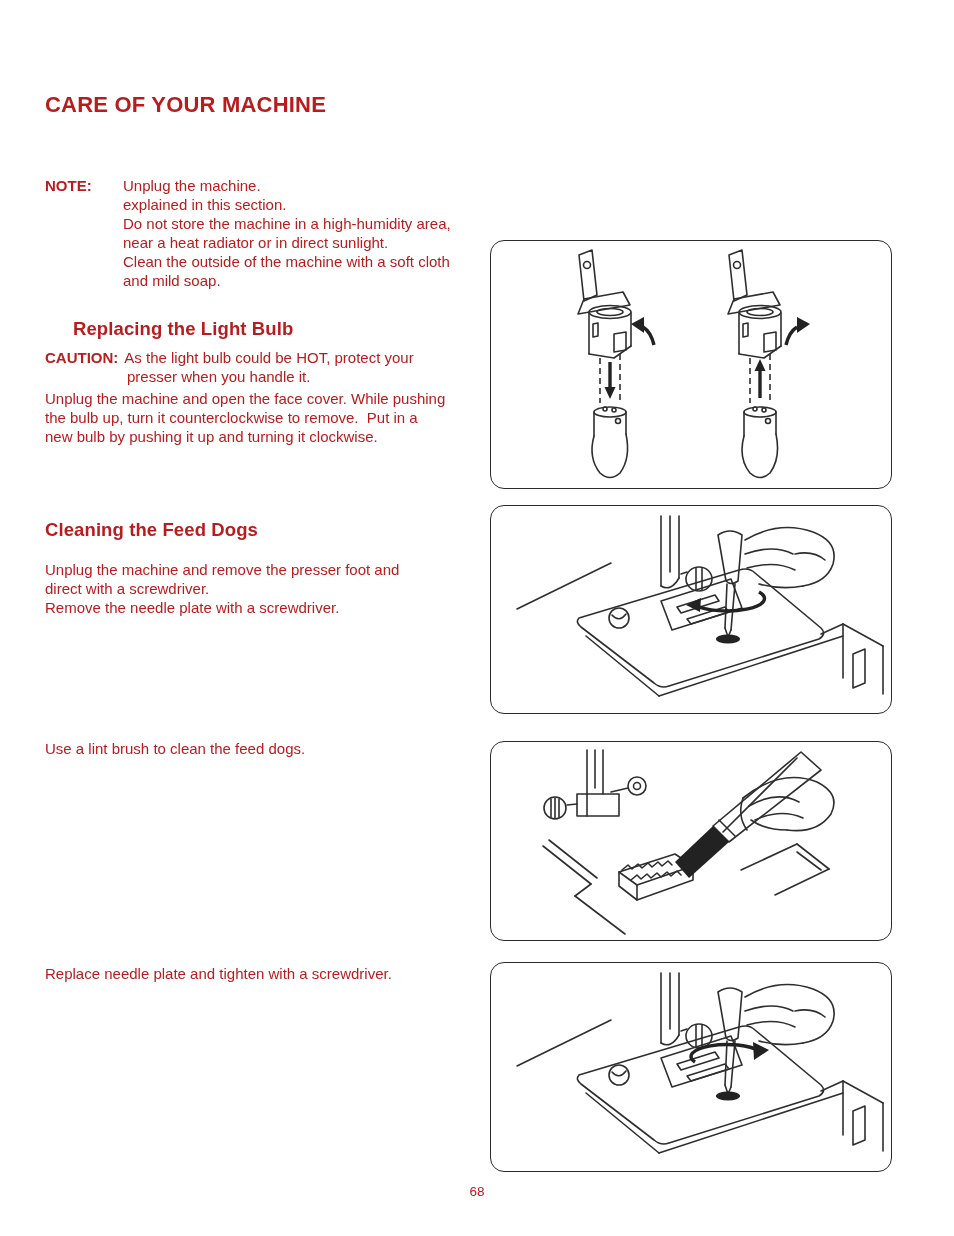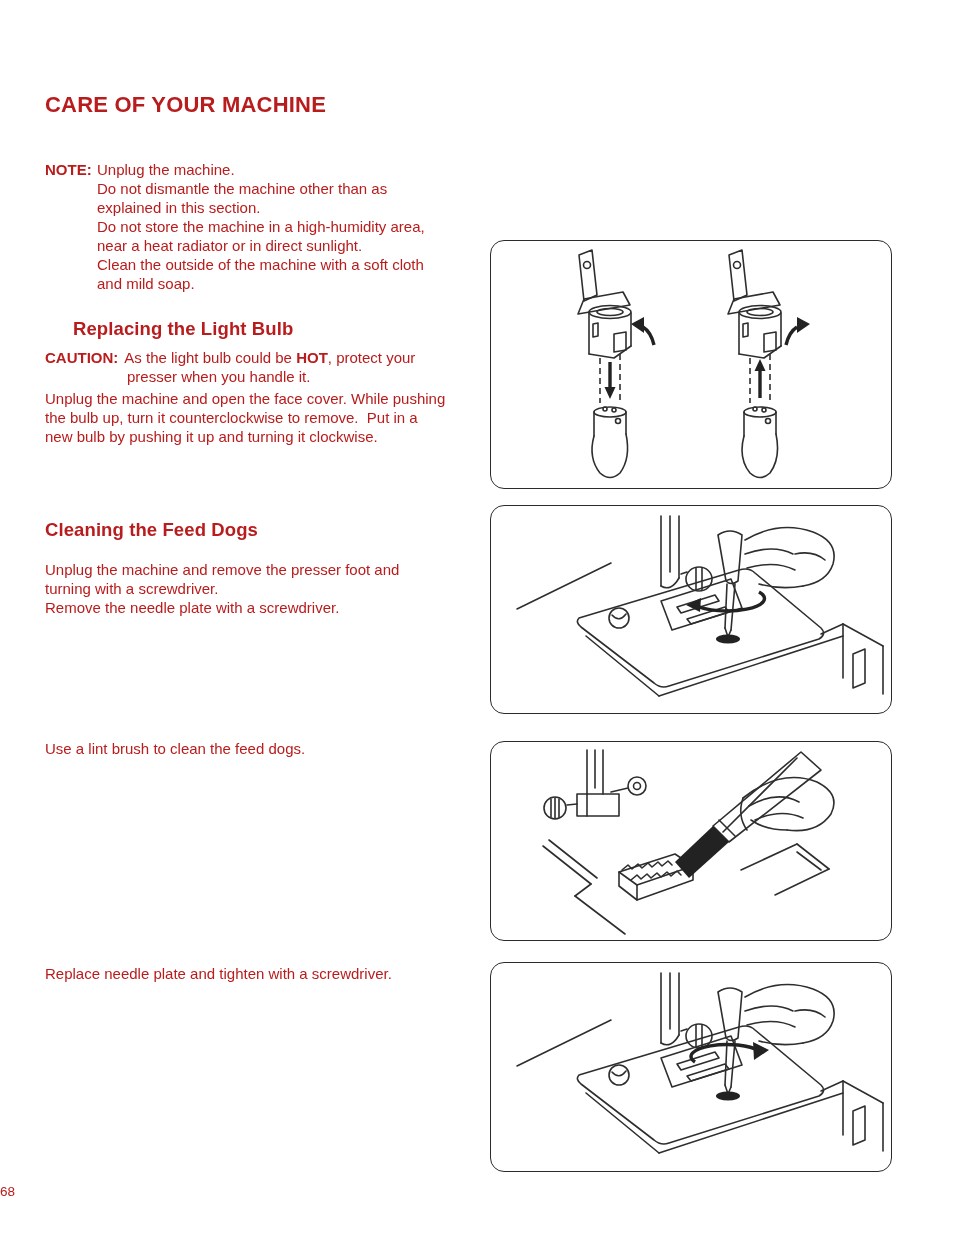--- a/index.html
+++ b/index.html
@@ -15,33 +15,33 @@
   .abs{position:absolute;}
   .title{
     left:45px;top:92px;
     font-size:22px;font-weight:bold;letter-spacing:.2px;
   }
   .h2{
     font-size:18.5px;font-weight:bold;letter-spacing:.1px;
   }
   .body-text{font-size:15px;line-height:19px;}
   .line{height:19px;white-space:pre-wrap;}
-  .bold{font-weight:bold;}
-  .note-block{left:45px;top:160px;display:flex;width:460px;}
+  .bold{font-weight:normal;}
+  .note-block{left:45px;top:176px;display:flex;width:460px;gap:26px;}
   .note-label{width:52px;flex:none;font-weight:bold;}
   .caution-row{left:45px;top:348px;display:flex;width:460px;}
   .caution-label{min-width:66px;flex:none;font-weight:bold;margin-right:6px;}
   .caution-line2{left:127px;top:367px;}
   .bulb-body{left:45px;top:389px;width:460px;}
   .h-bulb{left:45px;top:318px;margin-left:28px;}
   .h-feed{left:45px;top:519px;}
   .feed-body{left:45px;top:560px;width:460px;}
   .cap-brush{left:45px;top:739px;width:460px;}
   .cap-plate{left:45px;top:964px;width:460px;}
-  .page-number{left:0;top:1184px;width:954px;text-align:left;font-size:13.5px;}
+  .page-number{left:0;top:1184px;width:954px;text-align:center;font-size:13.5px;}
   .figure-box{
     position:absolute;
     border:1.6px solid #2b2b2b;
     border-radius:14px;
     background:#fff;
   }
   .fig1{left:490px;top:240px;width:400px;height:247px;}
   .fig2{left:490px;top:505px;width:400px;height:207px;}
   .fig3{left:490px;top:741px;width:400px;height:198px;}
   .fig4{left:490px;top:962px;width:400px;height:208px;}
@@ -55,21 +55,20 @@
 <body>
 
 <div class="page">
 
   <div class="abs title">CARE OF YOUR MACHINE</div>
 
   <div class="abs note-block body-text">
     <div class="note-label">NOTE:</div>
     <div>
       <div class="line">Unplug the machine.</div>
-      <div class="line">Do not dismantle the machine other than as</div>
       <div class="line">explained in this section.</div>
       <div class="line">Do not store the machine in a high-humidity area,</div>
       <div class="line">near a heat radiator or in direct sunlight.</div>
       <div class="line">Clean the outside of the machine with a soft cloth</div>
       <div class="line">and mild soap.</div>
     </div>
   </div>
 
   <div class="abs h2 h-bulb">Replacing the Light Bulb</div>
 
@@ -82,21 +81,21 @@
   <div class="abs bulb-body body-text">
     <div class="line">Unplug the machine and open the face cover. While pushing</div>
     <div class="line">the bulb up, turn it counterclockwise to remove.  Put in a</div>
     <div class="line">new bulb by pushing it up and turning it clockwise.</div>
   </div>
 
   <div class="abs h2 h-feed">Cleaning the Feed Dogs</div>
 
   <div class="abs feed-body body-text">
     <div class="line">Unplug the machine and remove the presser foot and</div>
-    <div class="line">turning with a screwdriver.</div>
+    <div class="line">direct with a screwdriver.</div>
     <div class="line">Remove the needle plate with a screwdriver.</div>
   </div>
 
   <div class="abs cap-brush body-text line">Use a lint brush to clean the feed dogs.</div>
 
   <div class="abs cap-plate body-text line">Replace needle plate and tighten with a screwdriver.</div>
 
   <div class="abs page-number">68</div>
 
   <div class="figure-box fig1">

